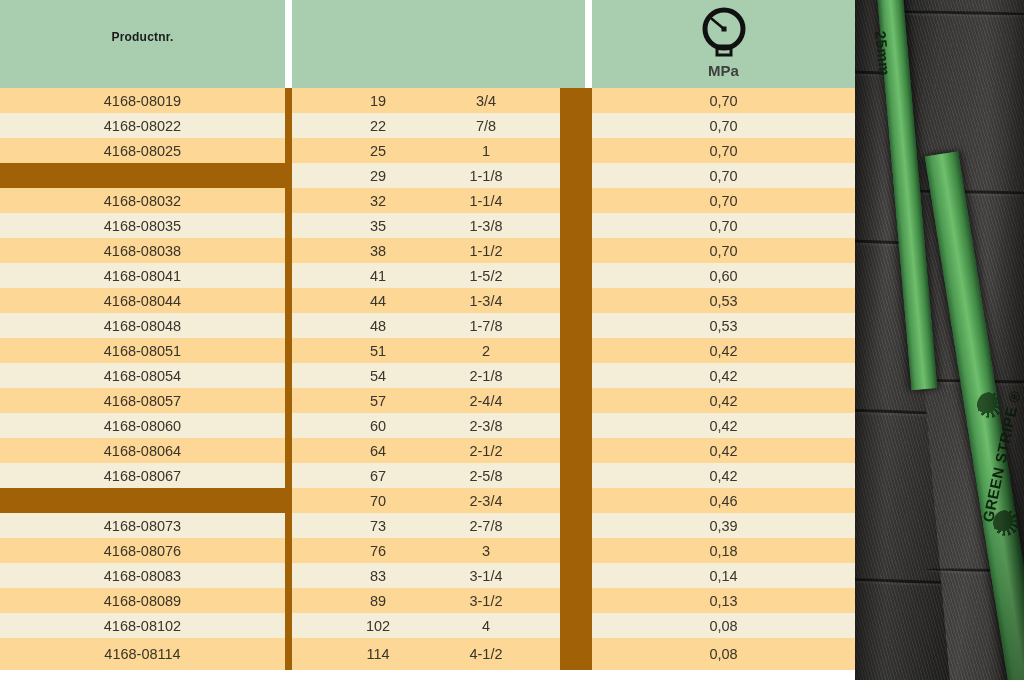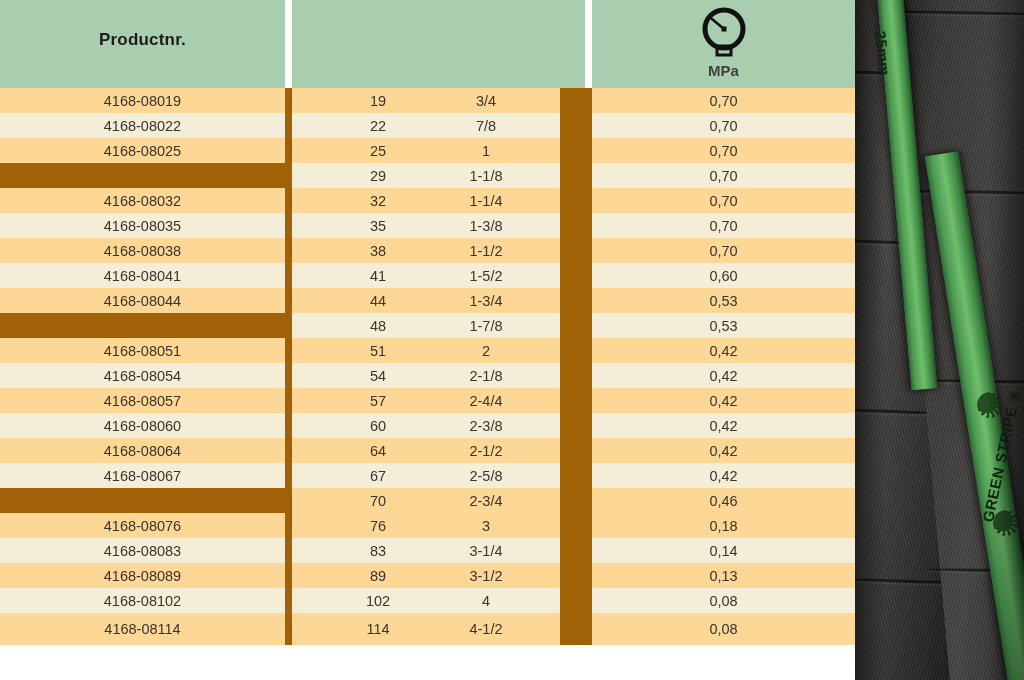--- a/index.html
+++ b/index.html
@@ -42,21 +42,21 @@
   }
   .hcell.c1 { left: 0px;   width: 285px; }
   .hcell.c2 { left: 292px; width: 293px; }
   .hcell.c3 { left: 592px; width: 263px; }
 
   .h-title {
     position: absolute;
     left: 0; right: 16px;
     top: 30px;
     text-align: center;
-    font-size: 17px;
+    font-size: 12px;
     font-weight: bold;
     color: #1c1c1c;
     letter-spacing: .2px;
     padding-left: 16px;
   }
   .h-sub {
     position: absolute;
     top: 62px;
     font-size: 15px;
     font-weight: bold;
@@ -301,20 +301,21 @@
         </div>
         <div class="row odd">
           <div class="cell c1">4168-08044</div>
           <div class="cell c2">
             <span class="sub mm">44</span>
             <span class="sub duim">1-3/4</span>
           </div>
           <div class="cell c3">0,53</div>
         </div>
         <div class="row even">
+          <div class="cell c1">4168-08048</div>
           <div class="cell c2">
             <span class="sub mm">48</span>
             <span class="sub duim">1-7/8</span>
           </div>
           <div class="cell c3">0,53</div>
         </div>
         <div class="row odd">
           <div class="cell c1">4168-08051</div>
           <div class="cell c2">
             <span class="sub mm">51</span>
@@ -361,20 +362,28 @@
             <span class="sub duim">2-5/8</span>
           </div>
           <div class="cell c3">0,42</div>
         </div>
         <div class="row odd">
           <div class="cell c2">
             <span class="sub mm">70</span>
             <span class="sub duim">2-3/4</span>
           </div>
           <div class="cell c3">0,46</div>
+        </div>
+        <div class="row even">
+          <div class="cell c1">4168-08073</div>
+          <div class="cell c2">
+            <span class="sub mm">73</span>
+            <span class="sub duim">2-7/8</span>
+          </div>
+          <div class="cell c3">0,39</div>
         </div>
         <div class="row odd">
           <div class="cell c1">4168-08076</div>
           <div class="cell c2">
             <span class="sub mm">76</span>
             <span class="sub duim">3</span>
           </div>
           <div class="cell c3">0,18</div>
         </div>
         <div class="row even">

